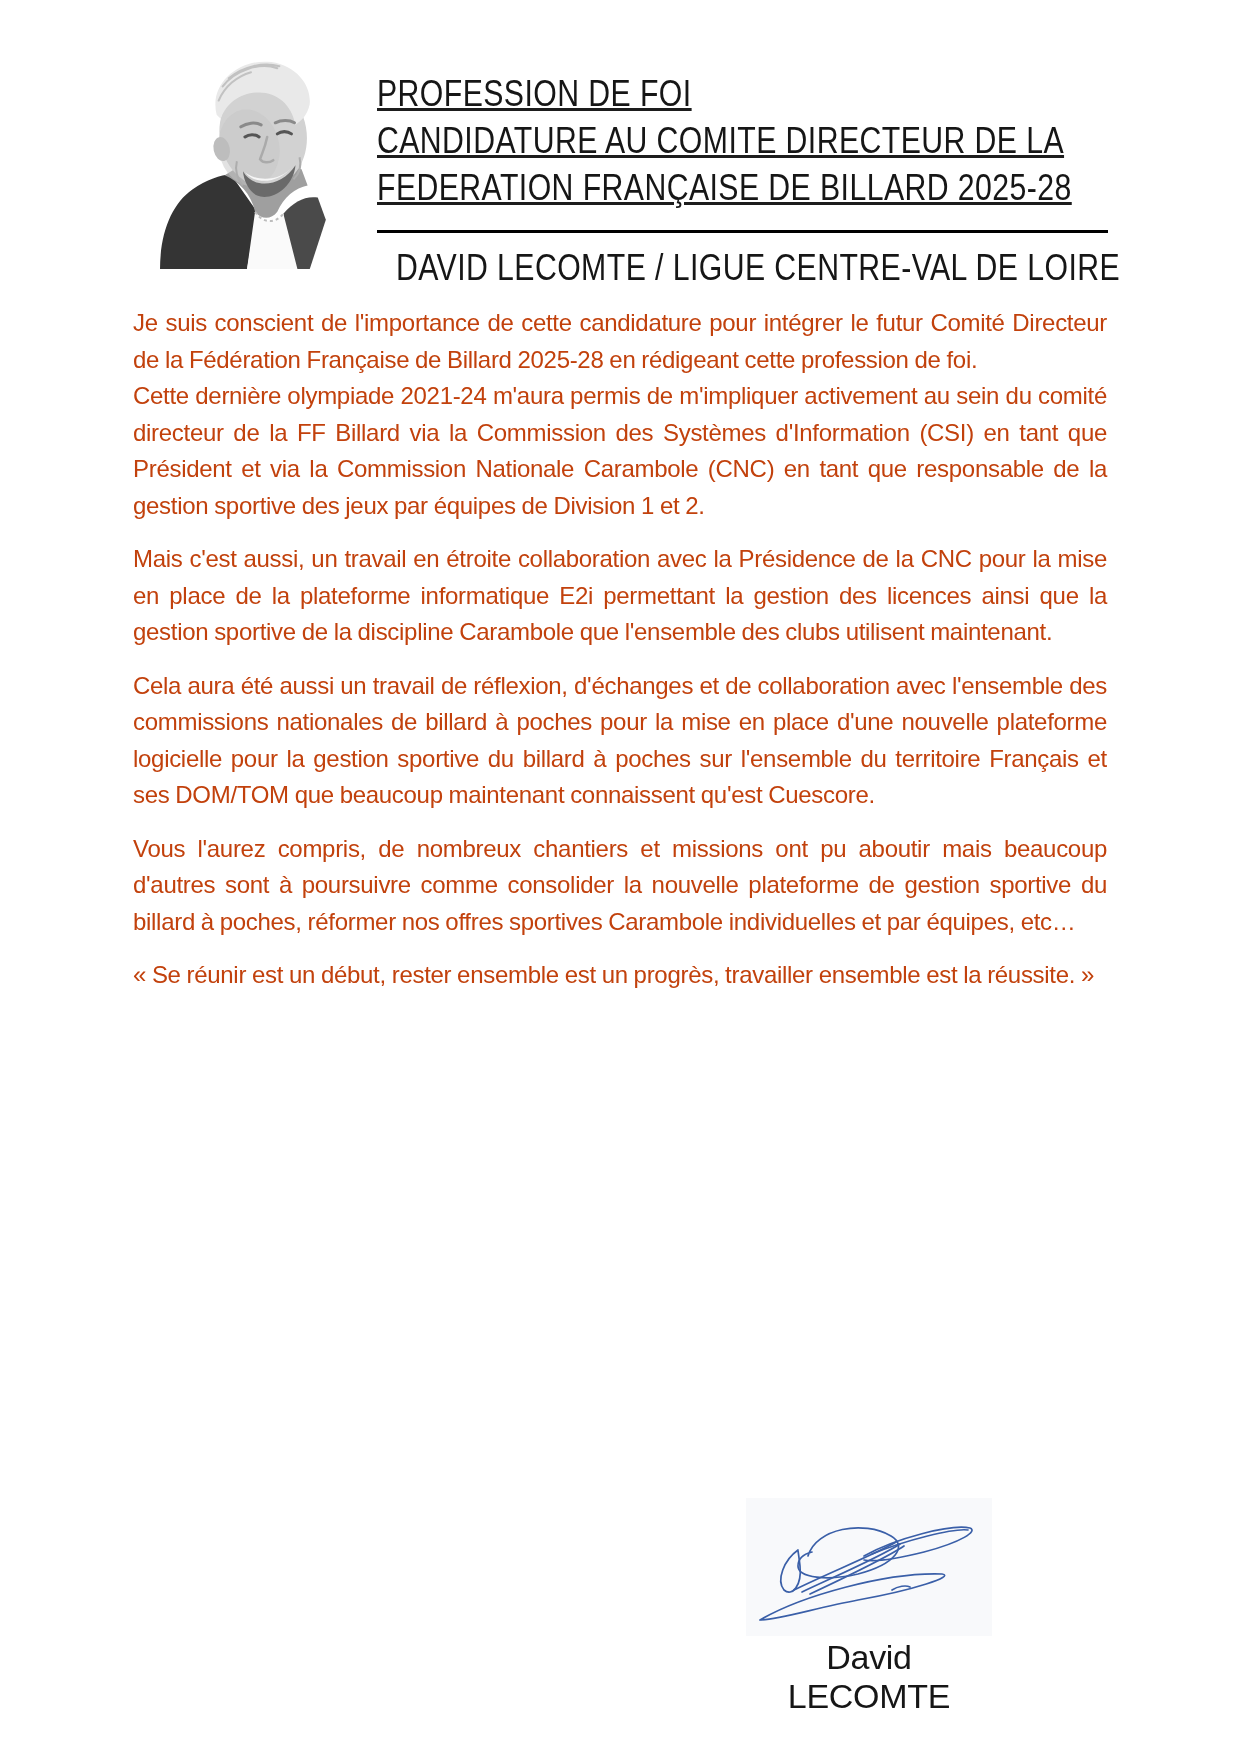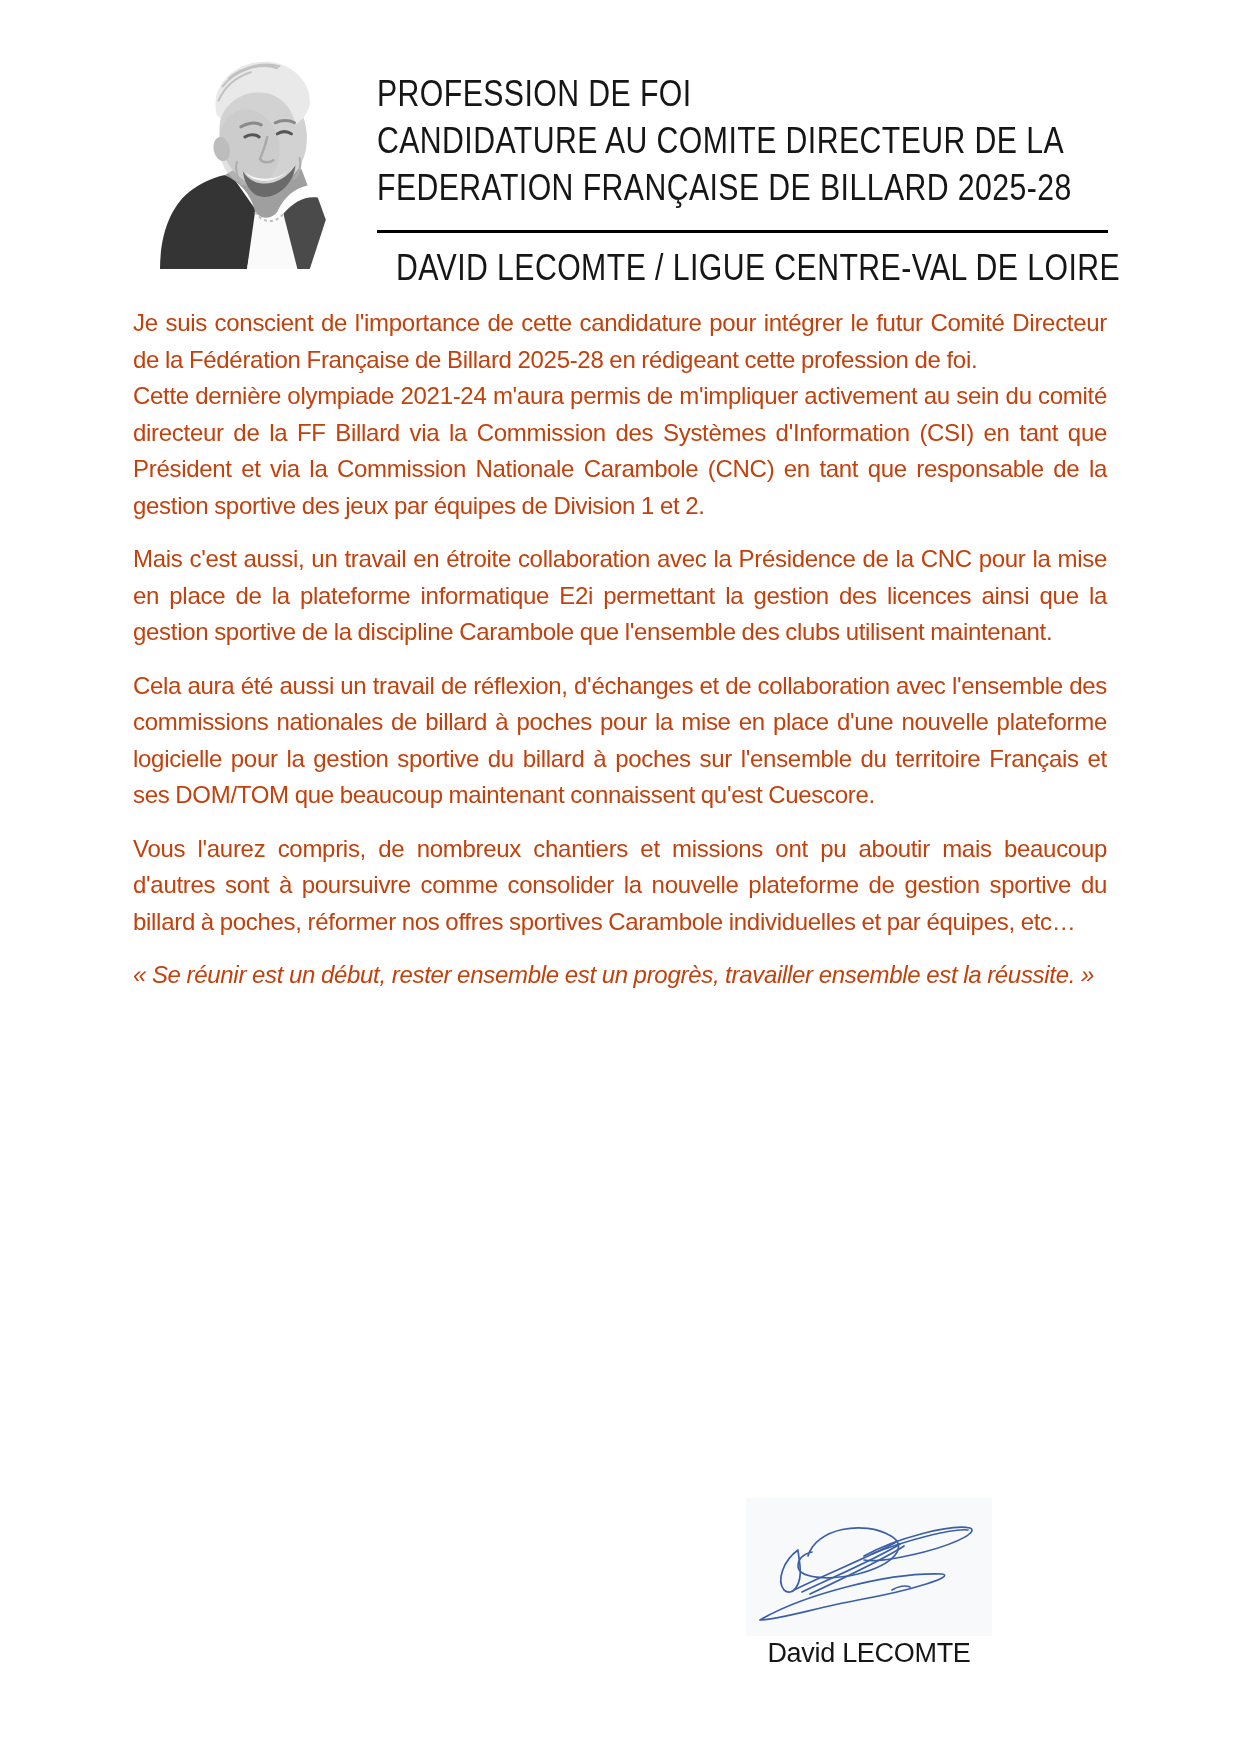--- a/index.html
+++ b/index.html
@@ -2,46 +2,46 @@
 <html lang="fr"><head>
 <meta charset="utf-8">
 <style>
   html,body{margin:0;padding:0;background:#ffffff;}
   .page{
     position:relative;width:1240px;height:1755px;background:#ffffff;
     font-family:"Liberation Sans",sans-serif;color:#1d1d1d;overflow:hidden;
   }
   
   .photo{position:absolute;left:158px;top:52px;width:182px;height:220px;}
-  .titles{position:absolute;left:377px;top:70px;width:740px;}
+  .titles{position:absolute;left:377px;top:70px;width:740px;text-decoration:underline;}
   .title-line{
     font-size:36px;line-height:47px;white-space:nowrap;
     transform:scaleX(0.84);transform-origin:0 50%;
     font-weight:normal;color:#161616;letter-spacing:0.5px;
   }
   .divider{position:absolute;left:377px;top:230px;width:731px;height:3px;background:#000;}
   .subtitle-wrap{position:absolute;left:396px;top:244px;width:740px;text-align:center;}
   
   .body-text{
     position:absolute;left:133px;top:305px;width:974px;
     font-size:24px;line-height:36.5px;text-align:justify;
     letter-spacing:-0.3px;word-spacing:-0.5px;color:#c2410c;
   }
   .body-text p{margin:0;}
   .block{margin-bottom:17px;}
-  .quote{font-style:italic;}
+  .quote{}
   
   .sig-patch{
     position:absolute;left:746px;top:1498px;width:246px;height:138px;
     background:#f8f9fb;
   }
   .sig-patch svg{display:block;width:100%;height:100%;}
   .sig-name{
     position:absolute;left:746px;top:1638px;width:246px;
-    text-align:center;font-size:27px;letter-spacing:-0.3px;color:#161616;
+    text-align:center;font-size:34px;letter-spacing:-0.3px;color:#161616;
   }
 </style>
 </head>
 <body>
 
 <div class="page">
 
   <div class="photo">
     <svg viewBox="0 0 180 215" xmlns="http://www.w3.org/2000/svg">
 

